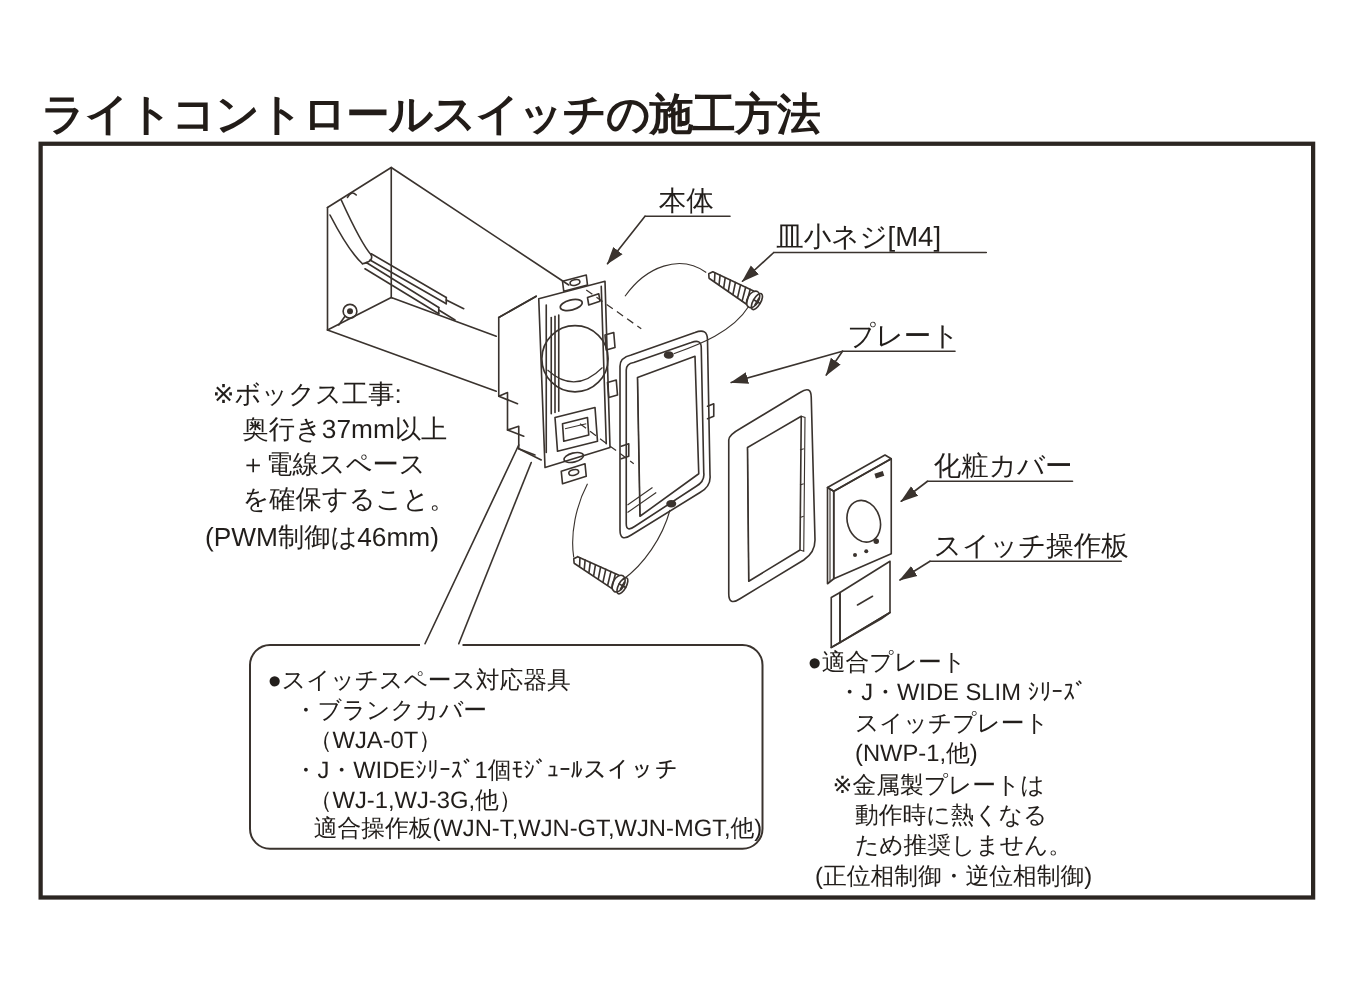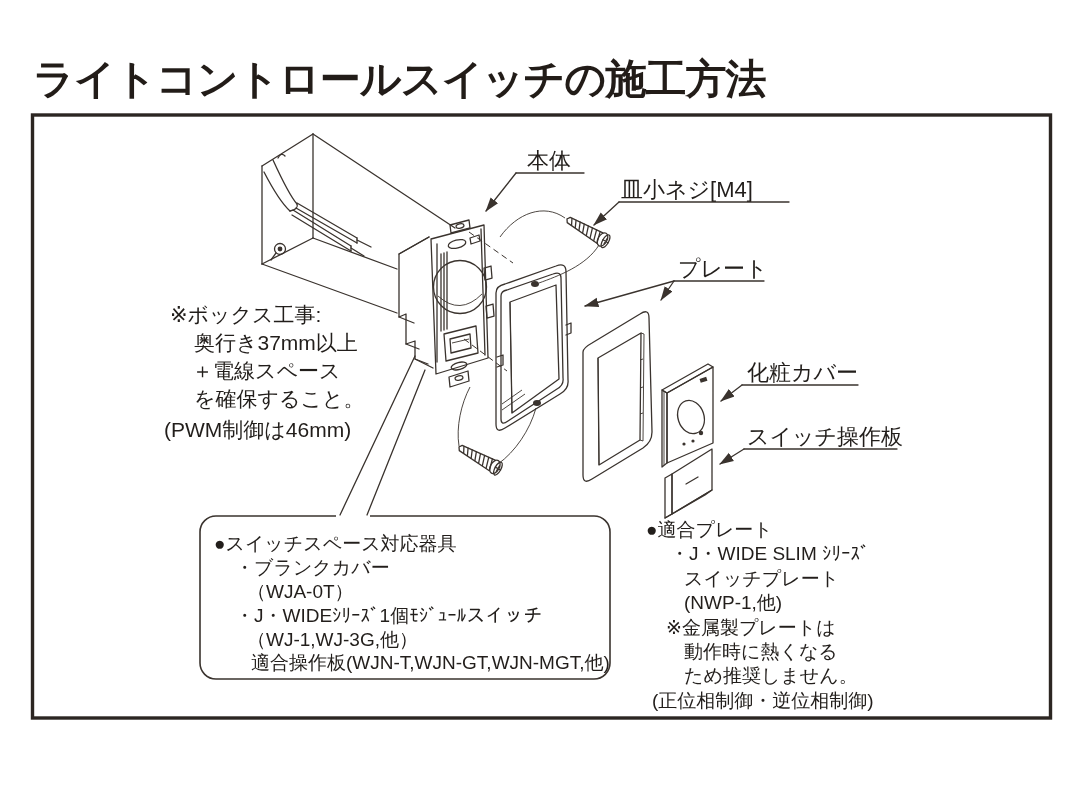--- a/index.html
+++ b/index.html
@@ -1,18 +1,18 @@
 <!DOCTYPE html>
 <html><head>
 <meta charset="utf-8">
 <style>
   html,body{margin:0;padding:0;background:#ffffff;}
   body{width:1085px;height:789px;position:relative;overflow:hidden;
        font-family:"Liberation Sans","DejaVu Sans",sans-serif;color:#221e1b;}
-  .page-title{position:absolute;left:33px;top:52px;font-size:41px;font-weight:900;
+  .page-title{position:absolute;left:33px;top:68px;font-size:35px;font-weight:900;
        letter-spacing:-1px;color:#221c18;white-space:nowrap;}
   svg{position:absolute;left:0;top:0;}
   svg text{font-family:"Liberation Sans","DejaVu Sans",sans-serif;fill:#221e1b;}
   .ln{stroke:#3a332e;stroke-width:1.3;fill:none;stroke-linecap:round;stroke-linejoin:round;}
   .thin{stroke:#3a332e;stroke-width:0.9;fill:none;}
   .dash{stroke:#3a332e;stroke-width:1;fill:none;stroke-dasharray:6 4;}
   .fillDark{fill:#3a332e;stroke:none;}
   .lbl{font-size:22px;}
   .note{font-size:21px;}
   .small{font-size:19px;}

